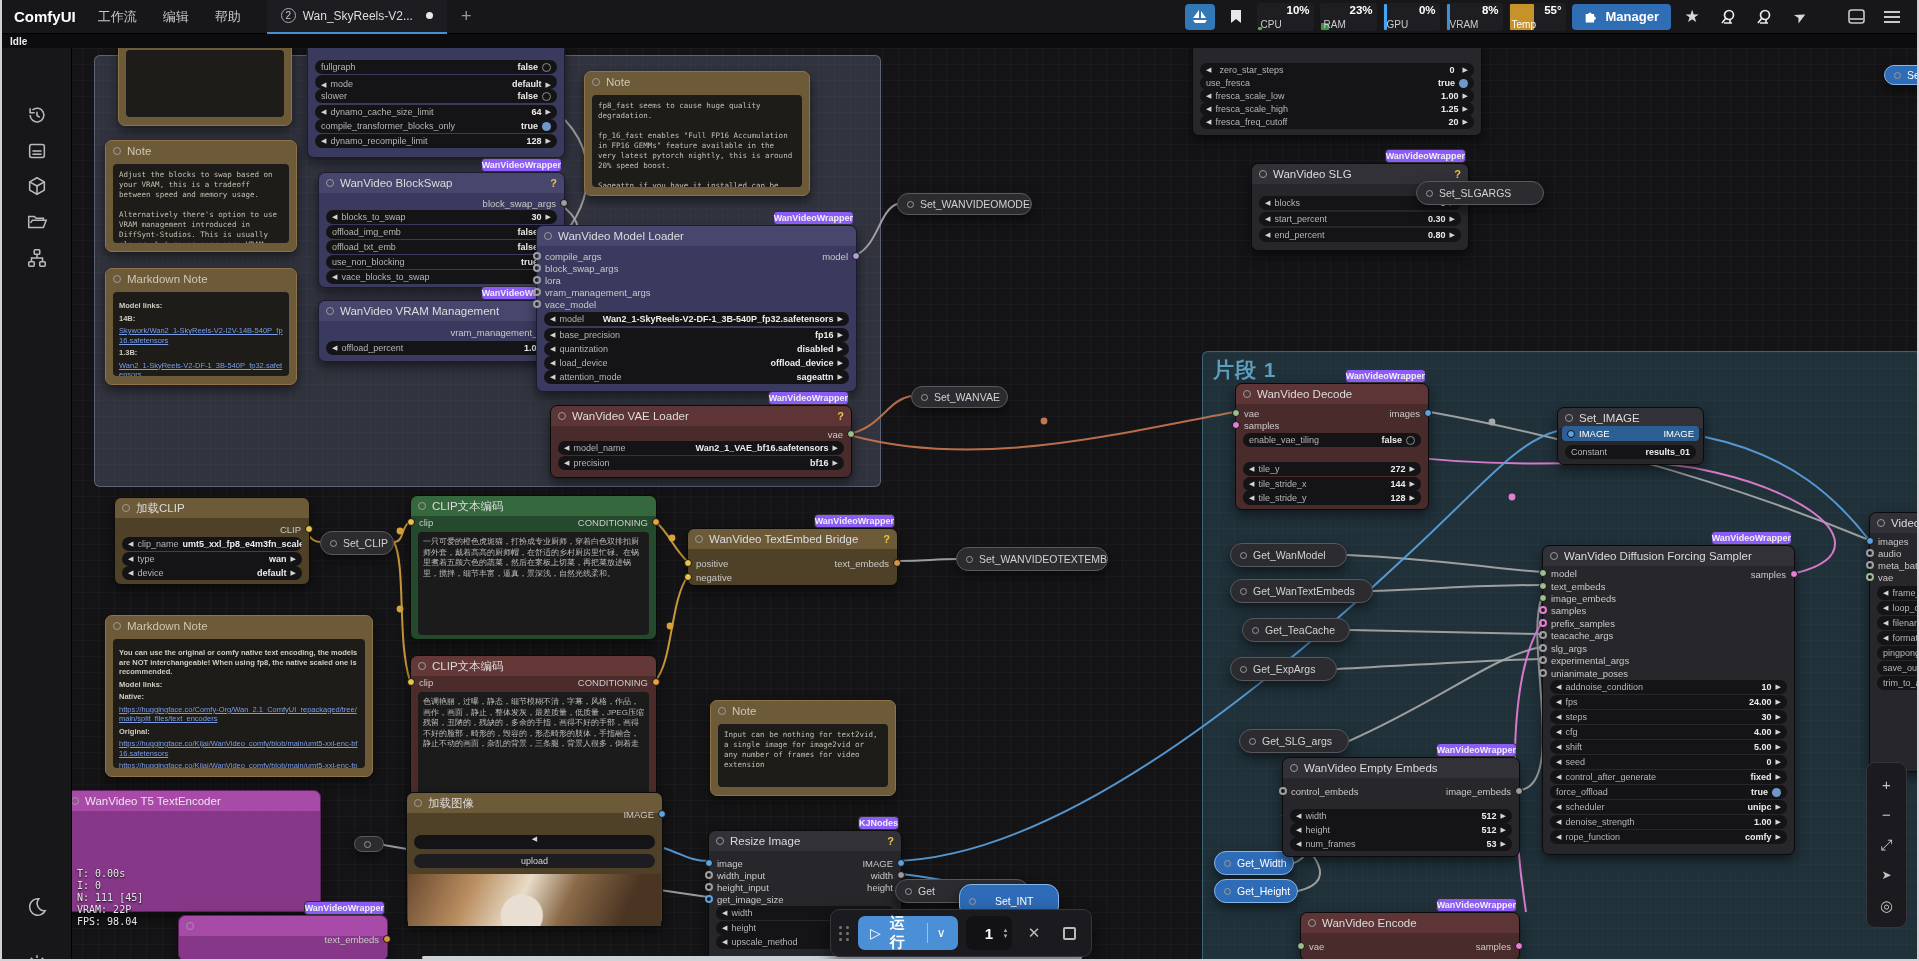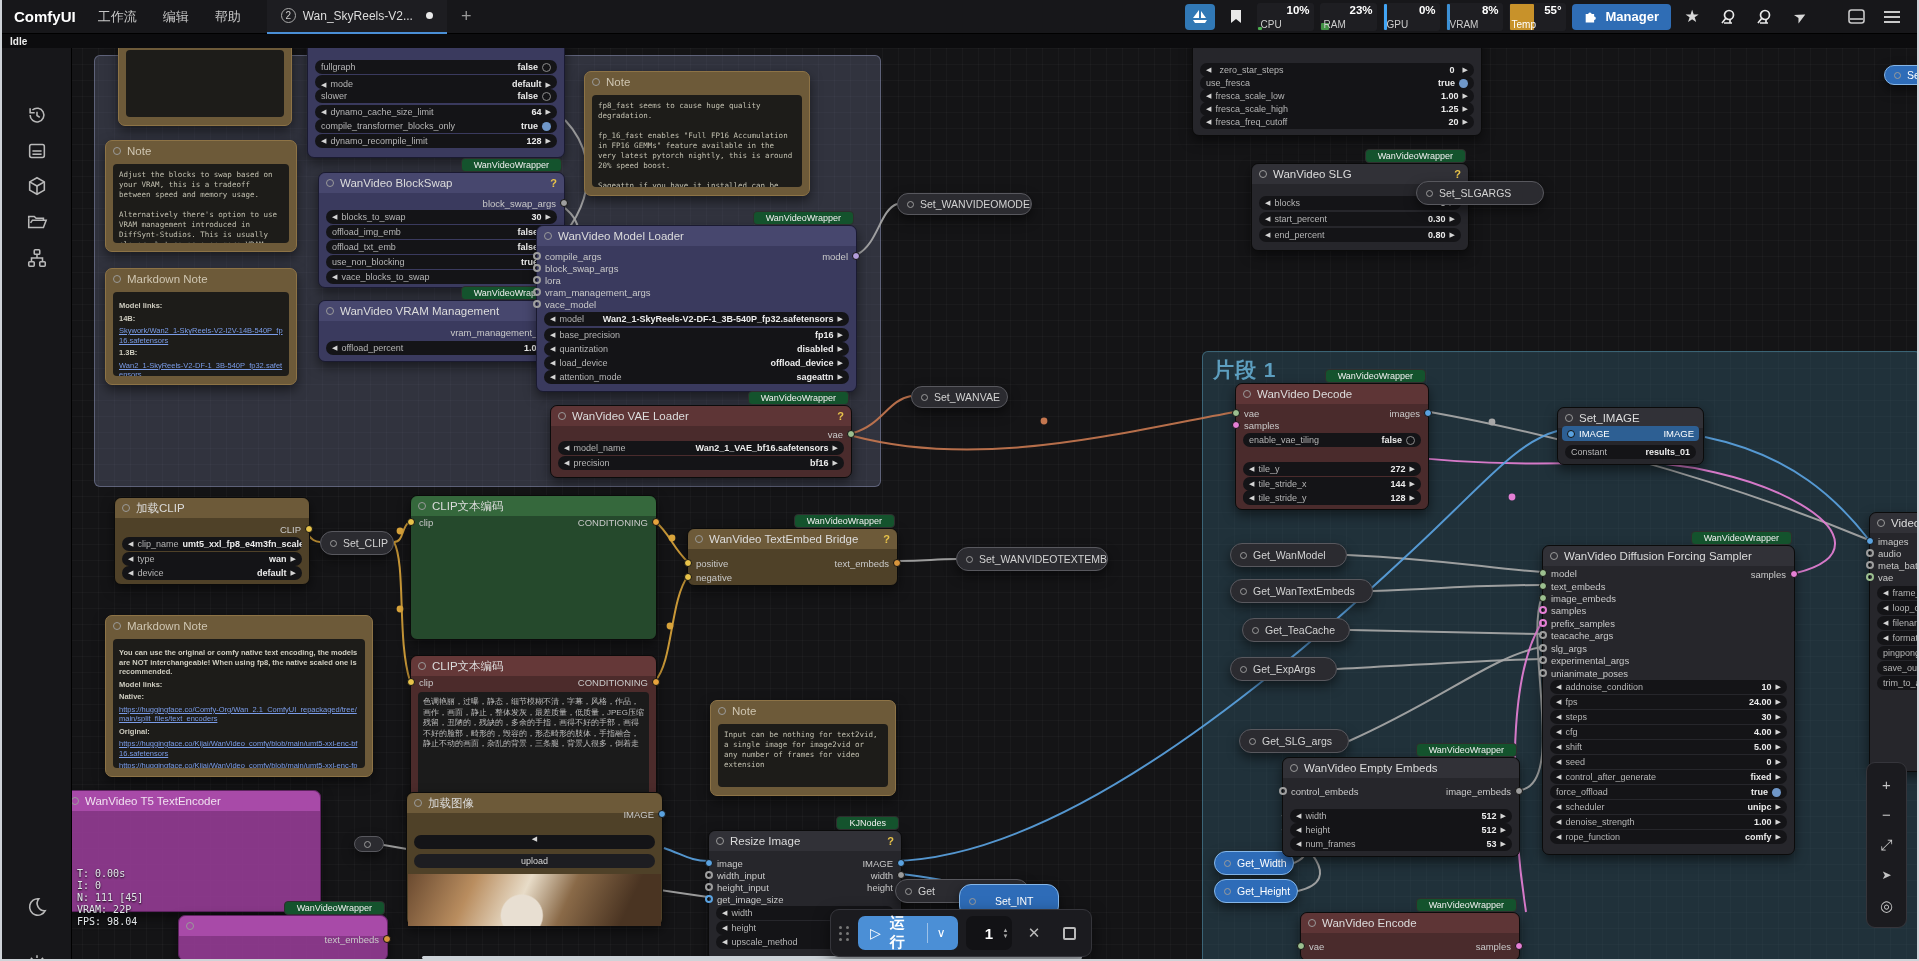--- a/index.html
+++ b/index.html
@@ -11,21 +11,21 @@
     background-image:linear-gradient(rgba(255,255,255,.028) 1px,transparent 1px),linear-gradient(90deg,rgba(255,255,255,.028) 1px,transparent 1px);
     background-size:16px 16px}
   .group{position:absolute;border-radius:6px;border:1px solid;background-image:radial-gradient(rgba(255,255,255,.05) 1px,transparent 1.3px);background-size:9px 9px}
   .group .gtitle{position:absolute;top:4px;left:10px;font-size:21px;color:#5d9fc0;font-weight:bold;letter-spacing:1px}
   svg.wires{position:absolute;inset:0;pointer-events:none}
 
   .node{position:absolute;border-radius:7px;border:1px solid #0b0b0b;background:#26262b;box-shadow:0 5px 12px rgba(0,0,0,.5);font-size:10px;color:#c9c9c9}
   .hd{height:20px;display:flex;align-items:center;gap:6px;padding:0 7px;border-radius:7px 7px 0 0;font-size:11.5px;color:#dcdcdc;white-space:nowrap;overflow:hidden}
   .cdot{width:8px;height:8px;border:1.5px solid #9a9a9a;border-radius:50%;flex:none}
   .help{margin-left:auto;color:#e8c34a;font-weight:bold;font-size:11px}
-  .badge{position:absolute;top:-15px;right:2px;background:#14532d;color:#f0f0f0;font-size:9px;font-weight:normal;padding:1px 12px;border-radius:4px;border:1px solid #2e2e2e;white-space:nowrap}
+  .badge{position:absolute;top:-15px;right:2px;background:#8b5cf6;color:#f0f0f0;font-size:9px;font-weight:bold;padding:1px 0;border-radius:4px;border:1px solid #2e2e2e;white-space:nowrap}
   .t-dark .hd{background:#313137}.t-dark{background:#26262b}
   .t-purple .hd{background:#47476e}.t-purple{background:#3a3a5e;border-color:#1a1a30}
   .t-maroon .hd{background:#5e3536}.t-maroon{background:#4a2b2c}
   .t-green .hd{background:#35683c}.t-green{background:#25492c}
   .t-red .hd{background:#653838}.t-red{background:#4c2b2b}
   .t-brown .hd{background:#6d5a39}.t-brown{background:#4f4128}
   .t-note{background:#6d5a39;border-color:#8d7346}.t-note .hd{background:transparent;color:#cfc6b2}
   .t-magenta{background:rgba(145,59,145,.92);border-color:#5e2360}.t-magenta .hd{background:rgba(170,75,170,.95);color:#f0e0f0}
   .ninner{position:absolute;left:7px;right:7px;top:23px;bottom:8px;background:#1d1c19;border-radius:4px;padding:6px;font:7.5px/10px "DejaVu Sans Mono",monospace;color:#c2c0b0;white-space:pre-wrap;overflow:hidden}
   .mdl{display:block;margin:3px 0;font-family:"Liberation Sans",sans-serif;font-size:7.5px;line-height:9.5px;color:#cfcdc0}
@@ -394,20 +394,21 @@
         <div>CLIP文本编码</div>
       </div>
       <div class="port in" style="top: 21px;">
         <div class="pdot" style="background: rgb(232, 195, 74);"></div>
         <div>clip</div>
       </div>
       <div class="port out" style="top: 21px;">
         <div class="pdot" style="background: rgb(232, 163, 61);"></div>
         <div>CONDITIONING</div>
       </div>
+      <div class="ta" style="top: 36px; height: 103px;">一只可爱的橙色虎斑猫，打扮成专业厨师，穿着白色双排扣厨师外套，戴着高高的厨师帽，在舒适的乡村厨房里忙碌。在锅里煮着五颜六色的蔬菜，然后在案板上切菜，再把菜放进锅里，搅拌，细节丰富，逼真，景深浅，自然光线柔和。</div>
     </div>
     <div class="node t-red" style="left: 408px; top: 655px; width: 247px; height: 155px; position: absolute;">
       <div class="hd">
         <div class="cdot"></div>
         <div>CLIP文本编码</div>
       </div>
       <div class="port in" style="top: 21px;">
         <div class="pdot" style="background: rgb(232, 195, 74);"></div>
         <div>clip</div>
       </div>

